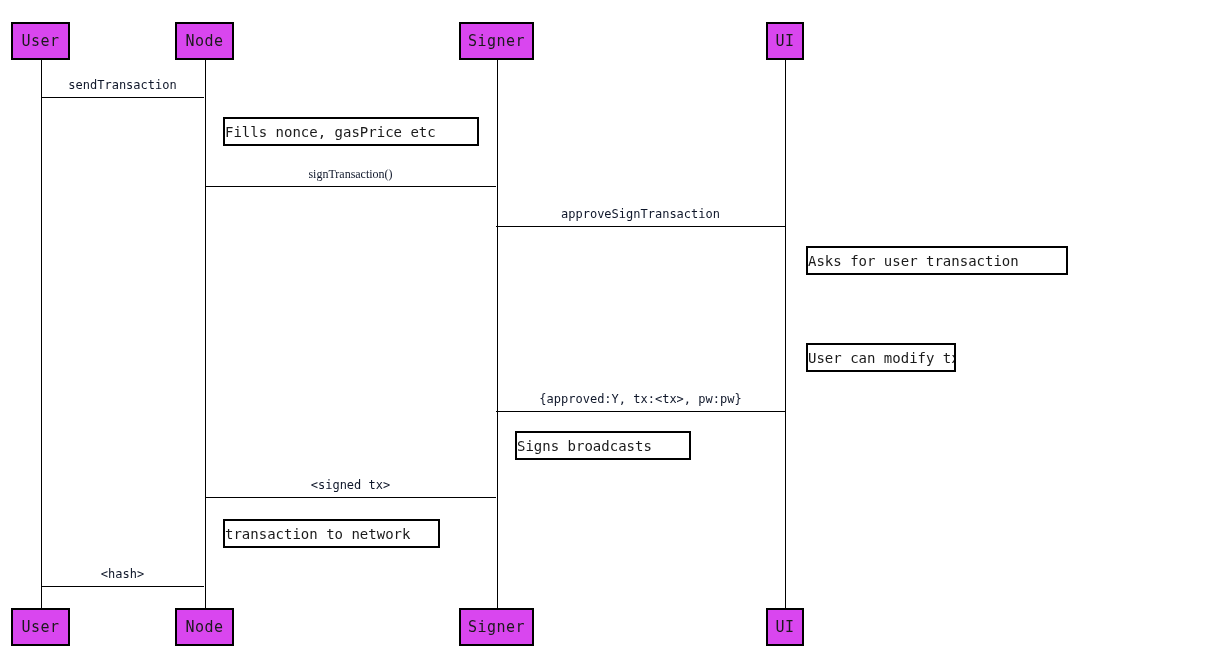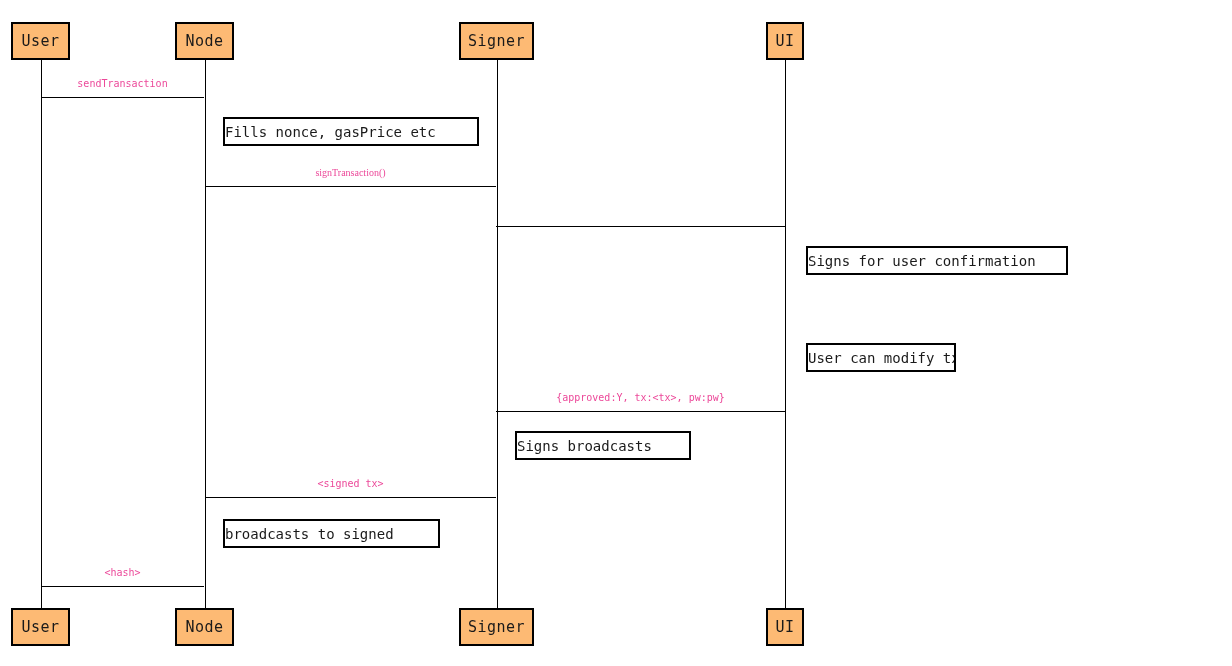--- a/index.html
+++ b/index.html
@@ -15,21 +15,21 @@
     width: 1232px;
     height: 666px;
     background: #ffffff;
     overflow: hidden;
   }
   
   .participant-box {
     position: absolute;
     box-sizing: border-box;
     border: 2px solid #000000;
-    background: #fdba74;
+    background: #d946ef;
     display: flex;
     align-items: center;
     justify-content: center;
     font-family: "DejaVu Sans Mono", monospace;
     font-size: 15px;
     color: #1a1a1a;
     letter-spacing: 0.5px;
     z-index: 3;
   }
   
@@ -42,22 +42,22 @@
   
   .message-line {
     position: absolute;
     height: 1px;
     background: #000000;
     z-index: 2;
   }
   .message-label {
     position: absolute;
     font-family: "DejaVu Sans Mono", monospace;
-    font-size: 10px;
-    color: #ec4899;
+    font-size: 12px;
+    color: #0f172a;
     white-space: nowrap;
     text-align: center;
     z-index: 2;
   }
   
   .note-box {
     position: absolute;
     box-sizing: border-box;
     border: 2px solid #000000;
     background: #ffffff;
@@ -77,31 +77,32 @@
 <div id="diagram-root">
     <div class="lifeline" style="left: 40.5px; top: 60px; height: 548px;"></div>
     <div class="lifeline" style="left: 204.5px; top: 60px; height: 548px;"></div>
     <div class="lifeline" style="left: 496.5px; top: 60px; height: 548px;"></div>
     <div class="lifeline" style="left: 785px; top: 60px; height: 548px;"></div>
     <div class="message-line" style="left: 41px; top: 97px; width: 163px;"></div>
     <div class="message-label" style="left: 41px; width: 163px; top: 78px;">sendTransaction</div>
     <div class="message-line" style="left: 205px; top: 186px; width: 291px;"></div>
     <div class="message-label" style="left: 205px; width: 291px; top: 167px; font-family: Liberation Serif, serif;">signTransaction()</div>
     <div class="message-line" style="left: 496px; top: 226px; width: 289px;"></div>
+    <div class="message-label" style="left: 496px; width: 289px; top: 207px;">approveSignTransaction</div>
     <div class="message-line" style="left: 496px; top: 411px; width: 289px;"></div>
     <div class="message-label" style="left: 496px; width: 289px; top: 392px; text-align: center;">{approved:Y, tx:&lt;tx&gt;, pw:pw}</div>
     <div class="message-line" style="left: 205px; top: 497px; width: 291px;"></div>
     <div class="message-label" style="left: 205px; width: 291px; top: 478px;">&lt;signed tx&gt;</div>
     <div class="message-line" style="left: 41px; top: 586px; width: 163px;"></div>
     <div class="message-label" style="left: 41px; width: 163px; top: 567px;">&lt;hash&gt;</div>
     <div class="note-box" style="left: 223px; top: 117px; width: 256px; height: 29px;">Fills nonce, gasPrice etc</div>
-    <div class="note-box" style="left: 806px; top: 246px; width: 262px; height: 29px;">Signs for user confirmation</div>
+    <div class="note-box" style="left: 806px; top: 246px; width: 262px; height: 29px;">Asks for user transaction</div>
     <div class="note-box" style="left: 806px; top: 343px; width: 150px; height: 29px;">User can modify tx</div>
     <div class="note-box" style="left: 515px; top: 431px; width: 176px; height: 29px;">Signs broadcasts</div>
-    <div class="note-box" style="left: 223px; top: 519px; width: 217px; height: 29px;">broadcasts to signed</div>
+    <div class="note-box" style="left: 223px; top: 519px; width: 217px; height: 29px;">transaction to network</div>
     <div class="participant-box" style="left: 11px; width: 59px; height: 38px; top: 22px;">User</div>
     <div class="participant-box" style="left: 11px; width: 59px; height: 38px; top: 608px;">User</div>
     <div class="participant-box" style="left: 175px; width: 59px; height: 38px; top: 22px;">Node</div>
     <div class="participant-box" style="left: 175px; width: 59px; height: 38px; top: 608px;">Node</div>
     <div class="participant-box" style="left: 459px; width: 75px; height: 38px; top: 22px;">Signer</div>
     <div class="participant-box" style="left: 459px; width: 75px; height: 38px; top: 608px;">Signer</div>
     <div class="participant-box" style="left: 766px; width: 38px; height: 38px; top: 22px;">UI</div>
     <div class="participant-box" style="left: 766px; width: 38px; height: 38px; top: 608px;">UI</div>
   </div>
 

